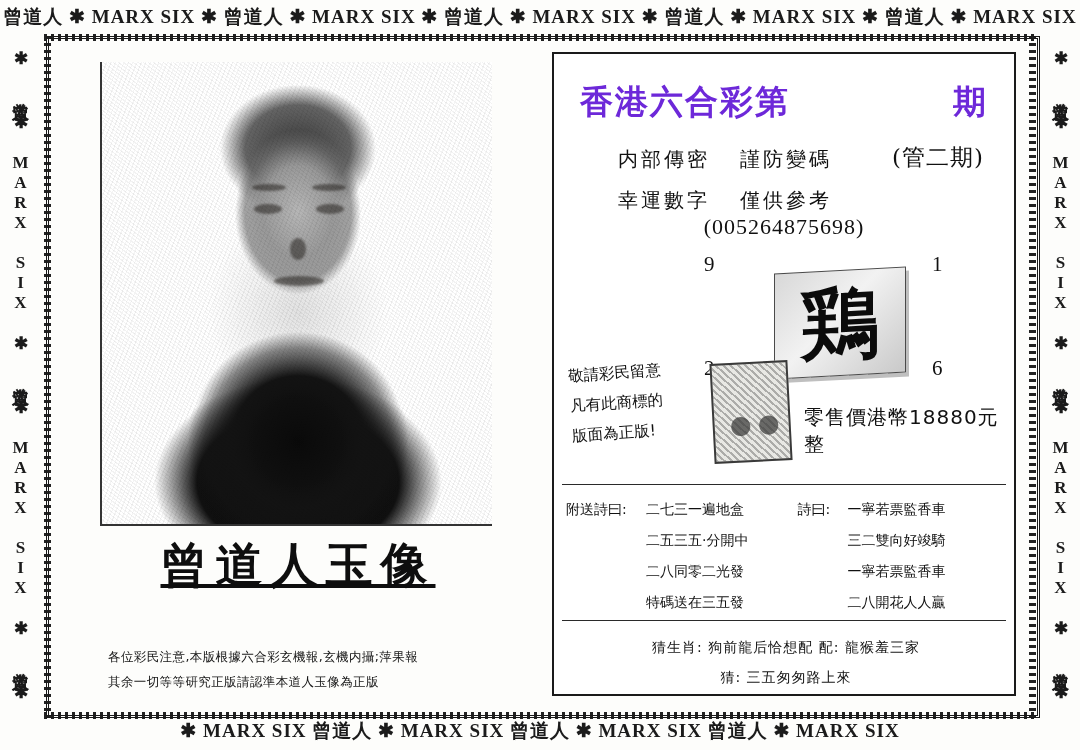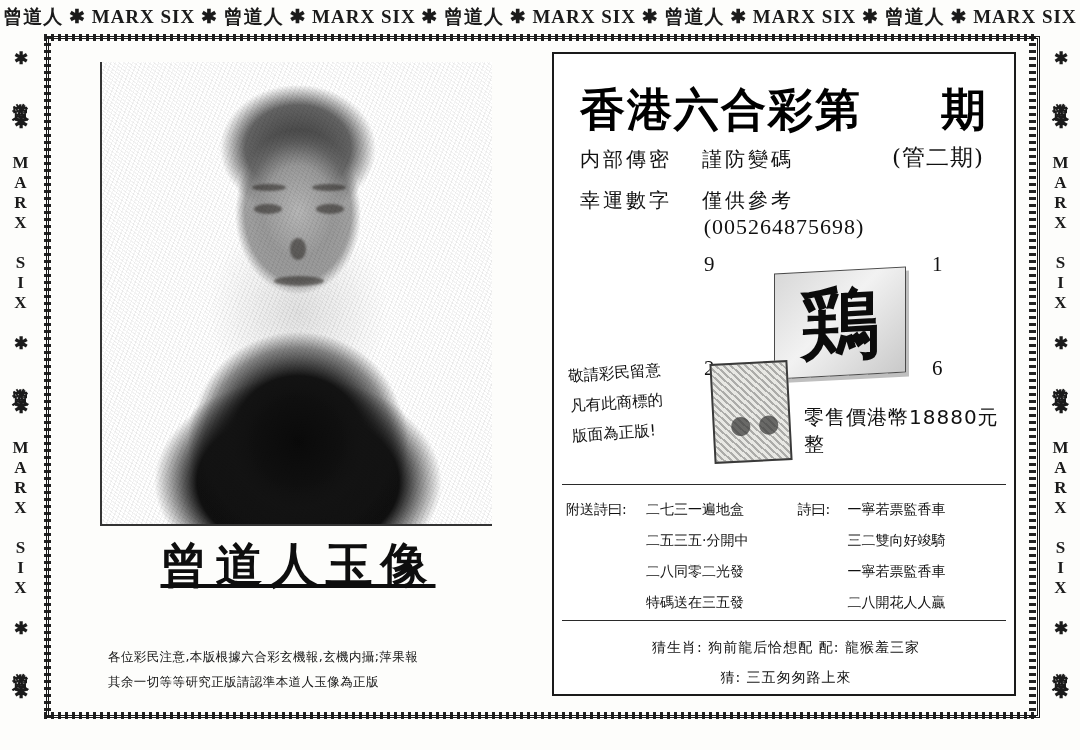--- a/index.html
+++ b/index.html
@@ -168,38 +168,39 @@
     position: absolute;
     left: 10px; top: 26px;
     width: 440px;
     display: flex;
     justify-content: space-between;
     align-items: baseline;
     padding: 0 16px;
     box-sizing: border-box;
     font-family: "DejaVu Serif", serif;
     font-weight: bold;
-    font-size: 45px;
+    font-size: 33px;
     letter-spacing: 2px;
-    color: #000000;
+    color: #6d28d9;
   }
   .rp-subrows {
     position: absolute;
     left: 26px; top: 92px;
     width: 410px;
     font-family: "DejaVu Serif", serif;
     font-size: 20px;
     letter-spacing: 3px;
     color: #111;
   }
   .rp-subrow {
     display: flex;
     gap: 30px;
     margin-bottom: 14px;
     align-items: baseline;
+    margin-left: 38px;
   }
   .rp-stamp {
     position: absolute;
     right: 6px; top: -4px;
     font-size: 23px;
     letter-spacing: 1px;
   }
   .rp-code {
     position: absolute;
     left: 0; top: 160px;
@@ -315,20 +316,21 @@
     line-height: 30px;
   }
   .zg-line { display: block; letter-spacing: 1px; }
 </style>
 </head>
 <body>
 
 <div class="page">
 
   <div class="border-band band-top">曾道人 ✱ MARX SIX ✱ 曾道人 ✱ MARX SIX ✱ 曾道人 ✱ MARX SIX ✱ 曾道人 ✱ MARX SIX ✱ 曾道人 ✱ MARX SIX</div>
+  <div class="border-band band-bottom">✱ MARX SIX 曾道人 ✱ MARX SIX 曾道人 ✱ MARX SIX 曾道人 ✱ MARX SIX</div>
   <div class="border-band band-left">✱ 曾道人 ✱ MARX SIX ✱ 曾道人 ✱ MARX SIX ✱ 曾道人 ✱</div>
   <div class="border-band band-right">✱ 曾道人 ✱ MARX SIX ✱ 曾道人 ✱ MARX SIX ✱ 曾道人 ✱</div>
 
   <div class="rope rope-h" style="left:44px; top:34px; width:992px;"></div>
   <div class="rope rope-h" style="left:44px; top:712px; width:992px;"></div>
   <div class="rope rope-v" style="left:44px; top:34px; height:684px;"></div>
   <div class="rope rope-v" style="left:1029px; top:34px; height:684px;"></div>
   <div class="inner-frame"></div>
 
   <div class="left-col">

